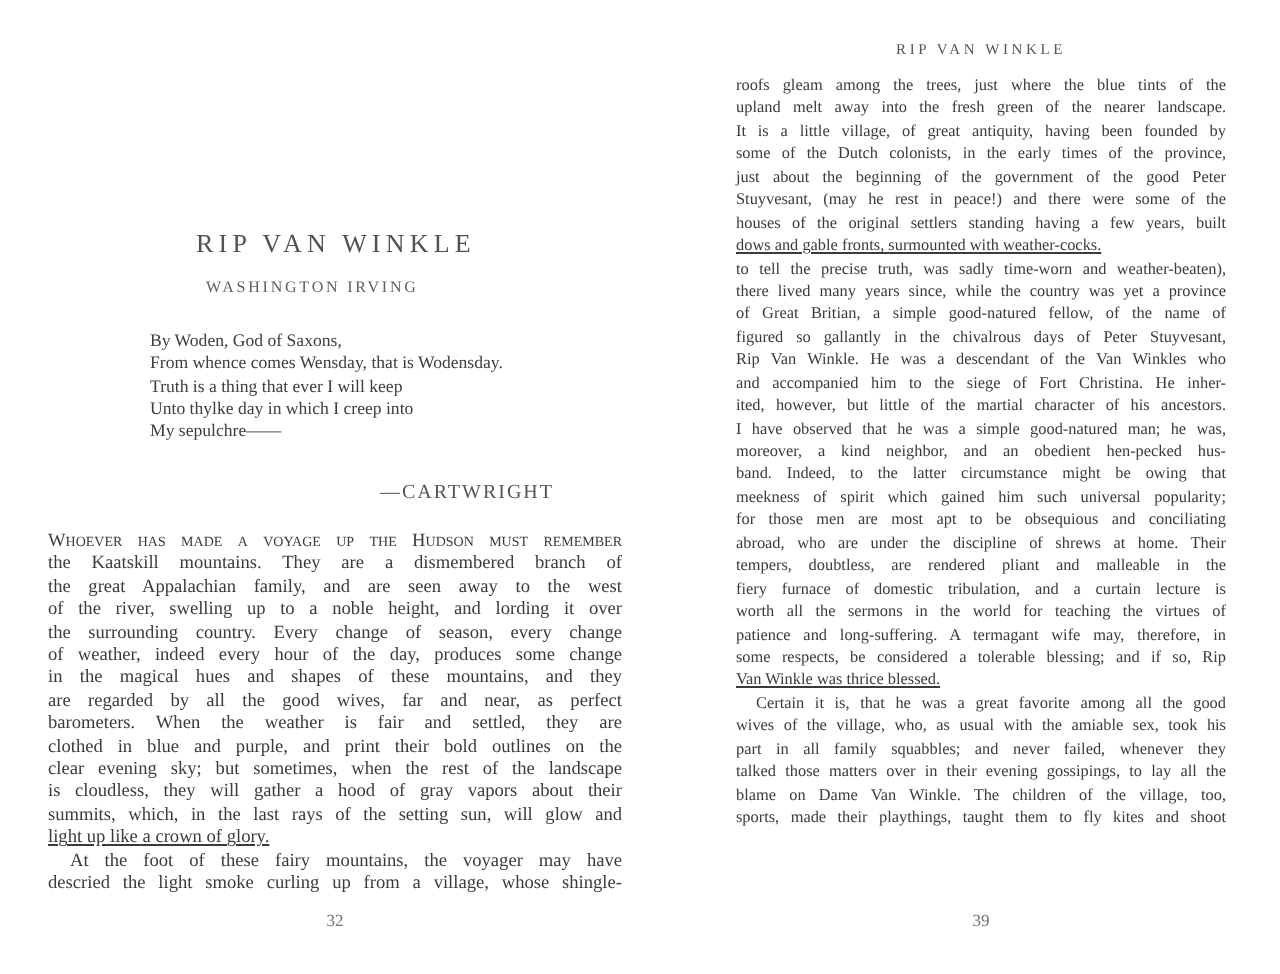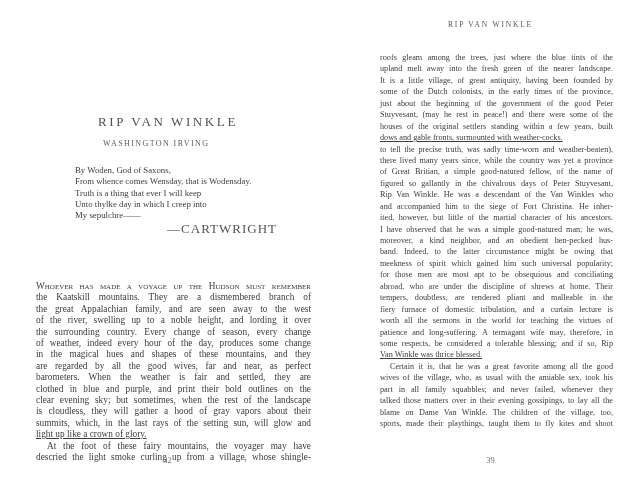--- a/index.html
+++ b/index.html
@@ -18,24 +18,24 @@
   }
   .chapter-author{
     position:absolute;top:139px;left:79px;
     font-size:8px;letter-spacing:1.4px;color:#5e5e5e;white-space:nowrap;
   }
   .epigraph{
     position:absolute;top:165px;left:51px;width:202px;
     font-size:8.8px;line-height:11.3px;color:#3d3d3d;
   }
   .epigraph-attr{
-    margin-top:2px;text-align:right;
-    font-size:13px;letter-spacing:1px;color:#555;
+    margin-top:20px;text-align:right;
+    font-size:10px;letter-spacing:1px;color:#555;
   }
-  .body-block{position:absolute;left:12px;right:0;margin-top:15px;}
+  .body-block{position:absolute;left:0;right:0;}
   #page-left .body-block{top:266px;}
   #page-left .ln{font-size:9.3px;line-height:11.42px;height:11.42px;}
   #page-right .body-block{top:37px;}
   #page-right .ln{font-size:8.2px;line-height:11.45px;height:11.45px;}
 
   .ln{
     text-align:justify;text-align-last:justify;
     white-space:nowrap;overflow:visible;
   }
   .ln.end{text-align-last:left;text-decoration:underline;}
@@ -93,21 +93,21 @@
 <div class="page" id="page-right">
   <div class="running-head">RIP VAN WINKLE</div>
 
   <div class="body-block">
     <div class="ln">roofs gleam among the trees, just where the blue tints of the</div>
     <div class="ln">upland melt away into the fresh green of the nearer landscape.</div>
     <div class="ln">It is a little village, of great antiquity, having been founded by</div>
     <div class="ln">some of the Dutch colonists, in the early times of the province,</div>
     <div class="ln">just about the beginning of the government of the good Peter</div>
     <div class="ln">Stuyvesant, (may he rest in peace!) and there were some of the</div>
-    <div class="ln">houses of the original settlers standing within a few years, built</div>
+    <div class="ln">houses of the original settlers standing having a few years, built</div>
     <div class="ln end">dows and gable fronts, surmounted with weather-cocks.</div>
     <div class="ln">to tell the precise truth, was sadly time-worn and weather-beaten),</div>
     <div class="ln">there lived many years since, while the country was yet a province</div>
     <div class="ln">of Great Britian, a simple good-natured fellow, of the name of</div>
     <div class="ln">figured so gallantly in the chivalrous days of Peter Stuyvesant,</div>
     <div class="ln">Rip Van Winkle. He was a descendant of the Van Winkles who</div>
     <div class="ln">and accompanied him to the siege of Fort Christina. He inher-</div>
     <div class="ln">ited, however, but little of the martial character of his ancestors.</div>
     <div class="ln">I have observed that he was a simple good-natured man; he was,</div>
     <div class="ln">moreover, a kind neighbor, and an obedient hen-pecked hus-</div>

